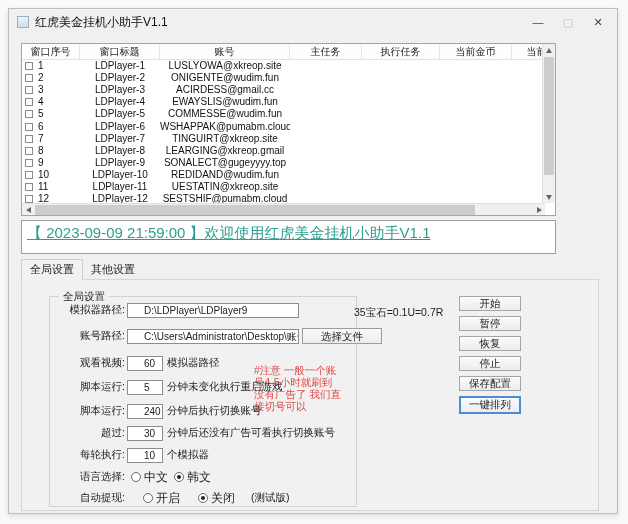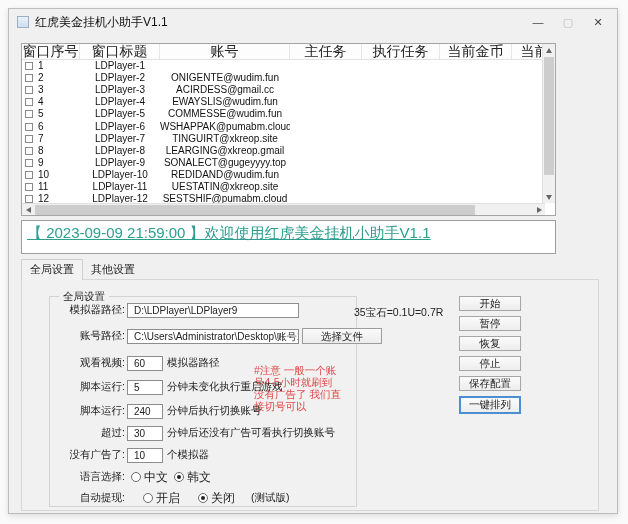--- a/index.html
+++ b/index.html
@@ -8,21 +8,21 @@
   
   .titlebar{position:absolute;left:0;top:0;width:100%;height:26px;display:flex;align-items:center;}
   .appicon{width:12px;height:12px;margin-left:8px;border:1px solid #9ab0c4;background:linear-gradient(#eaf2fa,#cfdeed);box-sizing:border-box;}
   .title{font-size:12px;color:#111;margin-left:6px;}
   .wincontrols{position:absolute;right:4px;top:0;height:26px;display:flex;}
   .winbtn{width:30px;height:26px;display:flex;align-items:center;justify-content:center;font-size:11px;color:#444;}
   .winbtn.disabled{color:#b9b9b9;}
   
   .listview{position:absolute;left:12px;top:34px;width:535px;height:173px;background:#fff;border:1px solid #a5a5a5;box-sizing:border-box;overflow:hidden;}
   .lv-header{display:flex;height:15px;background:#fdfdfd;border-bottom:1px solid #e2e2e2;width:523px;}
-  .hcell{font-size:14px;color:#222;text-align:center;border-right:1px solid #e7e7e7;box-sizing:border-box;line-height:15px;overflow:hidden;white-space:nowrap;flex:none;}
+  .hcell{font-size:10px;color:#222;text-align:center;border-right:1px solid #e7e7e7;box-sizing:border-box;line-height:15px;overflow:hidden;white-space:nowrap;flex:none;}
   .lv-body{width:523px;}
   .lv-row{display:flex;height:12.1px;align-items:center;width:523px;}
   .c{font-size:10px;color:#111;text-align:center;overflow:hidden;white-space:nowrap;flex:none;line-height:12px;}
   .c.first{display:flex;align-items:center;text-align:left;}
   .cb{width:8px;height:8px;border:1px solid #8a8a8a;background:#fff;margin:0 5px 0 3px;box-sizing:border-box;flex:none;}
   .w1{width:58px;} .w2{width:80px;} .w3{width:130px;} .w4{width:72px;} .w5{width:78px;} .w6{width:72px;} .w7{width:60px;}
   
   .vscroll{position:absolute;right:0;top:0;width:12px;height:159px;background:#f0f0f0;border-left:1px solid #e0e0e0;}
   .vthumb{position:absolute;left:1px;top:13px;width:10px;height:118px;background:#cdcdcd;}
   .hscroll{position:absolute;left:0;bottom:0;width:523px;height:12px;background:#f0f0f0;border-top:1px solid #e0e0e0;box-sizing:border-box;}
@@ -40,21 +40,21 @@
   .tabs{position:absolute;left:12px;top:252px;height:19px;display:flex;align-items:flex-end;}
   .tab{font-size:11px;color:#222;padding:2px 8px 3px 8px;}
   .tab.active{background:#f2f2f2;border:1px solid #cfcfcf;border-bottom:none;position:relative;z-index:2;}
   .tabpage{position:absolute;left:12px;top:270px;width:578px;height:232px;background:#f1f1f1;border:1px solid #d6d6d6;box-sizing:border-box;}
   
   .groupbox{position:absolute;left:40px;top:287px;width:308px;height:211px;border:1px solid #d2d2d2;box-sizing:border-box;}
   .grouplabel{position:absolute;left:50px;top:281px;font-size:10.5px;color:#222;background:#f1f1f1;padding:0 4px;z-index:3;}
   
   .frow{position:absolute;left:46px;display:flex;align-items:center;height:16px;z-index:2;margin-left:12px;}
   .flabel{width:58px;text-align:right;font-size:10.5px;color:#222;flex:none;}
-  .tinput{height:15px;border:1px solid #8d8d8d;background:#fff;font-size:10px;color:#222;box-sizing:border-box;padding:0 6px;margin-left:2px;line-height:13px;overflow:hidden;white-space:nowrap;}
+  .tinput{height:15px;border:1px solid #8d8d8d;background:#fff;font-size:10px;color:#222;box-sizing:border-box;padding:0 16px;margin-left:2px;line-height:13px;overflow:hidden;white-space:nowrap;}
   .pathw{width:172px;} .numw{width:36px;}
   .suffix{font-size:10.5px;color:#222;margin-left:4px;white-space:nowrap;}
   .filebtn{margin-left:3px;height:16px;font-size:10.5px;color:#222;background:linear-gradient(#fafafa,#ececec);border:1px solid #9c9c9c;padding:0 18px;line-height:14px;box-sizing:border-box;}
   .radio-opt{display:flex;align-items:center;margin-left:6px;}
   .radio{width:10px;height:10px;border:1px solid #6b6b6b;border-radius:50%;background:#fff;position:relative;box-sizing:border-box;margin-right:3px;flex:none;}
   .radio.checked::after{content:"";position:absolute;left:2px;top:2px;width:4px;height:4px;border-radius:50%;background:#222;}
   .ropt-label{font-size:12px;color:#222;}
   
   .ratenote{position:absolute;left:345px;top:297px;font-size:10.5px;color:#222;}
   .rednote{position:absolute;left:245px;top:355px;width:95px;font-size:10.5px;line-height:12px;color:#e04848;}
@@ -88,20 +88,21 @@
       <div class="hcell w6">当前金币</div>
       <div class="hcell w7">当前宝</div>
     </div>
     <div class="lv-body">
         <div class="lv-row">
           <div class="c first w1">
             <span class="cb"></span>
             <span>1</span>
           </div>
           <div class="c w2">LDPlayer-1</div>
+          <div class="c w3">LUSLYOWA@xkreop.site</div>
           <div class="c w4"></div>
           <div class="c w5"></div>
           <div class="c w6"></div>
           <div class="c w7"></div>
         </div>
         <div class="lv-row">
           <div class="c first w1">
             <span class="cb"></span>
             <span>2</span>
           </div>
@@ -295,21 +296,21 @@
     <span class="suffix">分钟后执行切换账号</span>
   </div>
 
   <div class="frow" style="top:416px;">
     <span class="flabel">超过:</span>
     <span class="tinput numw">30</span>
     <span class="suffix">分钟后还没有广告可看执行切换账号</span>
   </div>
 
   <div class="frow" style="top:438px;">
-    <span class="flabel">没有广告了:</span>
+    <span class="flabel">每轮执行:</span>
     <span class="tinput numw">10</span>
     <span class="suffix">个模拟器</span>
   </div>
 
   <div class="frow" style="top:460px;">
     <span class="flabel">语言选择:</span>
     <span class="radio-opt">
       <span class="radio"></span>
       <span class="ropt-label">中文</span>
     </span>

